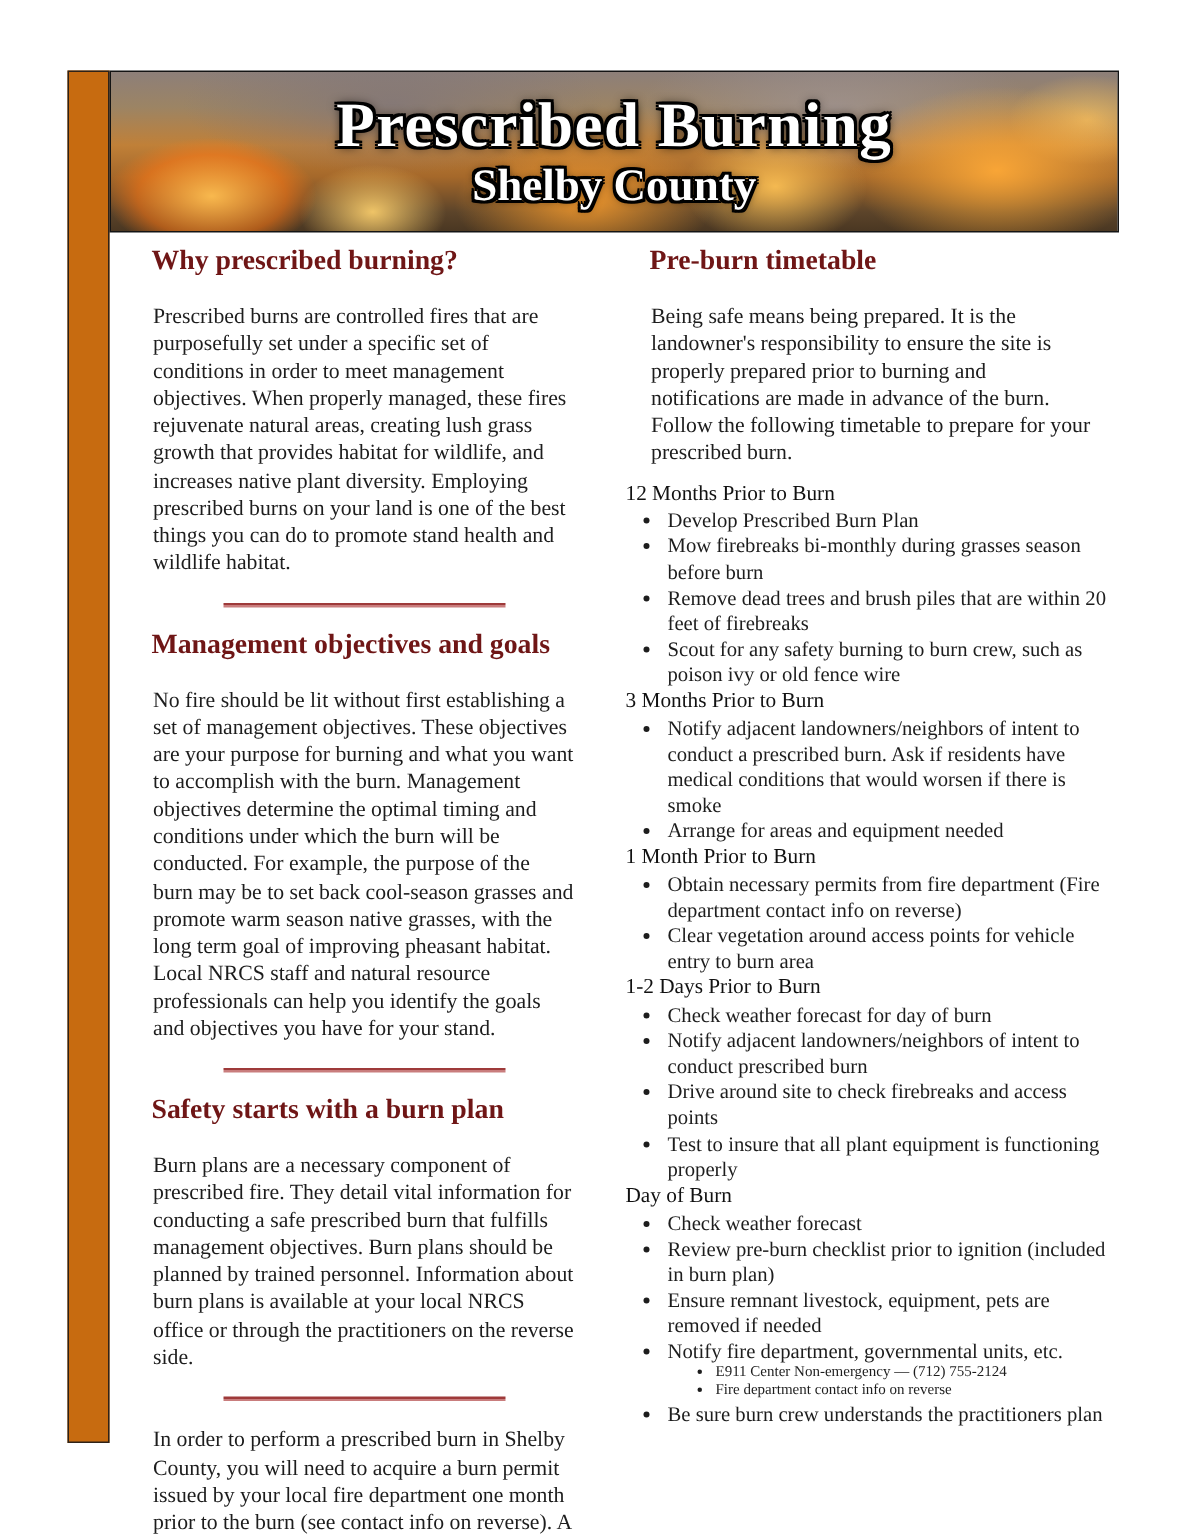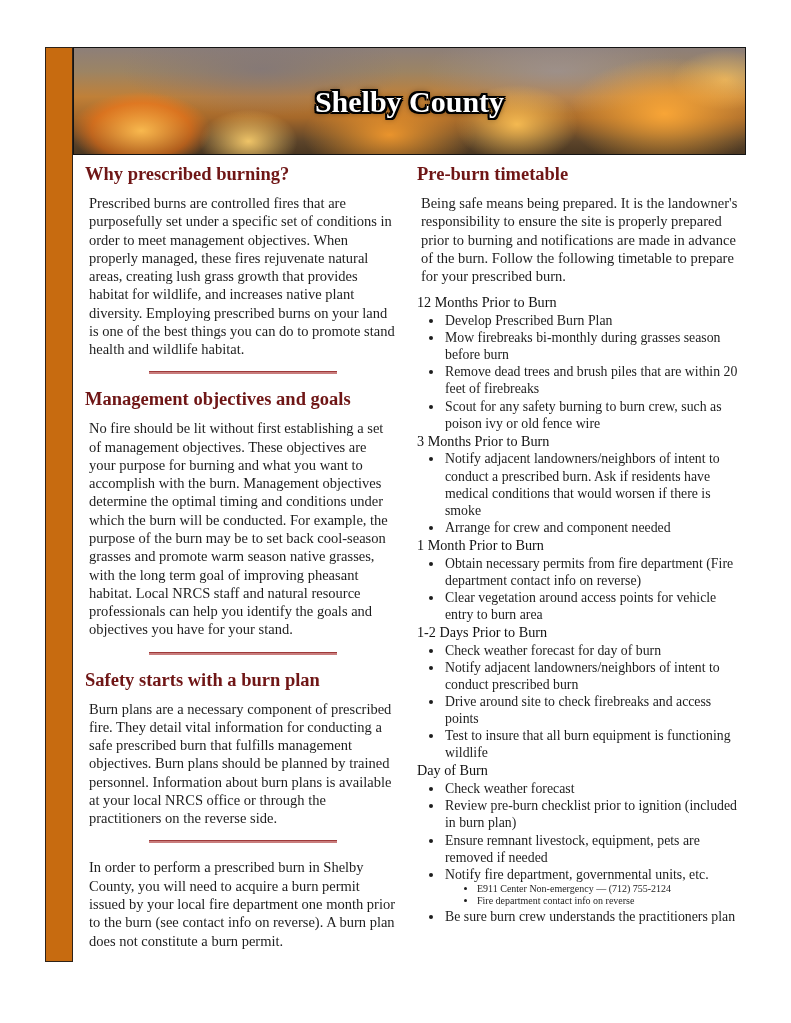--- a/index.html
+++ b/index.html
@@ -61,25 +61,25 @@
     width:662px;
     display:flex; gap:17px;
     color:#1d1d1d;
   }
   .col-left  { width:315px; }
   .col-right { width:330px; }
 
   .section-heading {
     font-size:18.5px; font-weight:bold;
     color:#6f1616;
-    margin:0 0 9px 0;
+    margin:0 0 9px 16px;
   }
   .body-text {
     font-size:14.5px; line-height:1.26;
-    margin:4px;
+    margin:17px;
   }
 
   .divider {
     width:188px; height:3px;
     margin:13px auto 15px auto;
     background:linear-gradient(to bottom, #9e3a3a 0 50%, #c97d7d 50% 100%);
   }
 
   
   .intro { margin-bottom:9px; }
@@ -102,20 +102,21 @@
   }
 </style>
 </head>
 <body>
 
 <div class="page">
 
   <div class="accent-bar"></div>
 
   <div class="banner">
+    <div class="banner-title">Prescribed Burning</div>
     <div class="banner-subtitle">Shelby County</div>
   </div>
 
   <div class="columns">
 
     <div class="col-left">
 
       <div>
         <h2 class="section-heading">Why prescribed burning?</h2>
         <p class="body-text">Prescribed burns are controlled fires that are purposefully set under a specific set of conditions in order to meet management objectives. When properly managed, these fires rejuvenate natural areas, creating lush grass growth that provides habitat for wildlife, and increases native plant diversity. Employing prescribed burns on your land is one of the best things you can do to promote stand health and wildlife habitat.</p>
@@ -149,35 +150,35 @@
       <ul class="items">
         <li>Develop Prescribed Burn Plan</li>
         <li>Mow firebreaks bi-monthly during grasses season before burn</li>
         <li>Remove dead trees and brush piles that are within 20 feet of firebreaks</li>
         <li>Scout for any safety burning to burn crew, such as poison ivy or old fence wire</li>
       </ul>
 
       <p class="phase-heading">3 Months Prior to Burn</p>
       <ul class="items">
         <li>Notify adjacent landowners/neighbors of intent to conduct a prescribed burn. Ask if residents have medical conditions that would worsen if there is smoke</li>
-        <li>Arrange for crew and component needed</li>
+        <li>Arrange for areas and equipment needed</li>
       </ul>
 
       <p class="phase-heading">1 Month Prior to Burn</p>
       <ul class="items">
         <li>Obtain necessary permits from fire department (Fire department contact info on reverse)</li>
         <li>Clear vegetation around access points for vehicle entry to burn area</li>
       </ul>
 
       <p class="phase-heading">1-2 Days Prior to Burn</p>
       <ul class="items">
         <li>Check weather forecast for day of burn</li>
         <li>Notify adjacent landowners/neighbors of intent to conduct prescribed burn</li>
         <li>Drive around site to check firebreaks and access points</li>
-        <li>Test to insure that all burn equipment is functioning wildlife</li>
+        <li>Test to insure that all plant equipment is functioning properly</li>
       </ul>
 
       <p class="phase-heading">Day of Burn</p>
       <ul class="items">
         <li>Check weather forecast</li>
         <li>Review pre-burn checklist prior to ignition (included in burn plan)</li>
         <li>Ensure remnant livestock, equipment, pets are removed if needed</li>
         <li>
           <span>Notify fire department, governmental units, etc.</span>
           <ul class="subitems">

